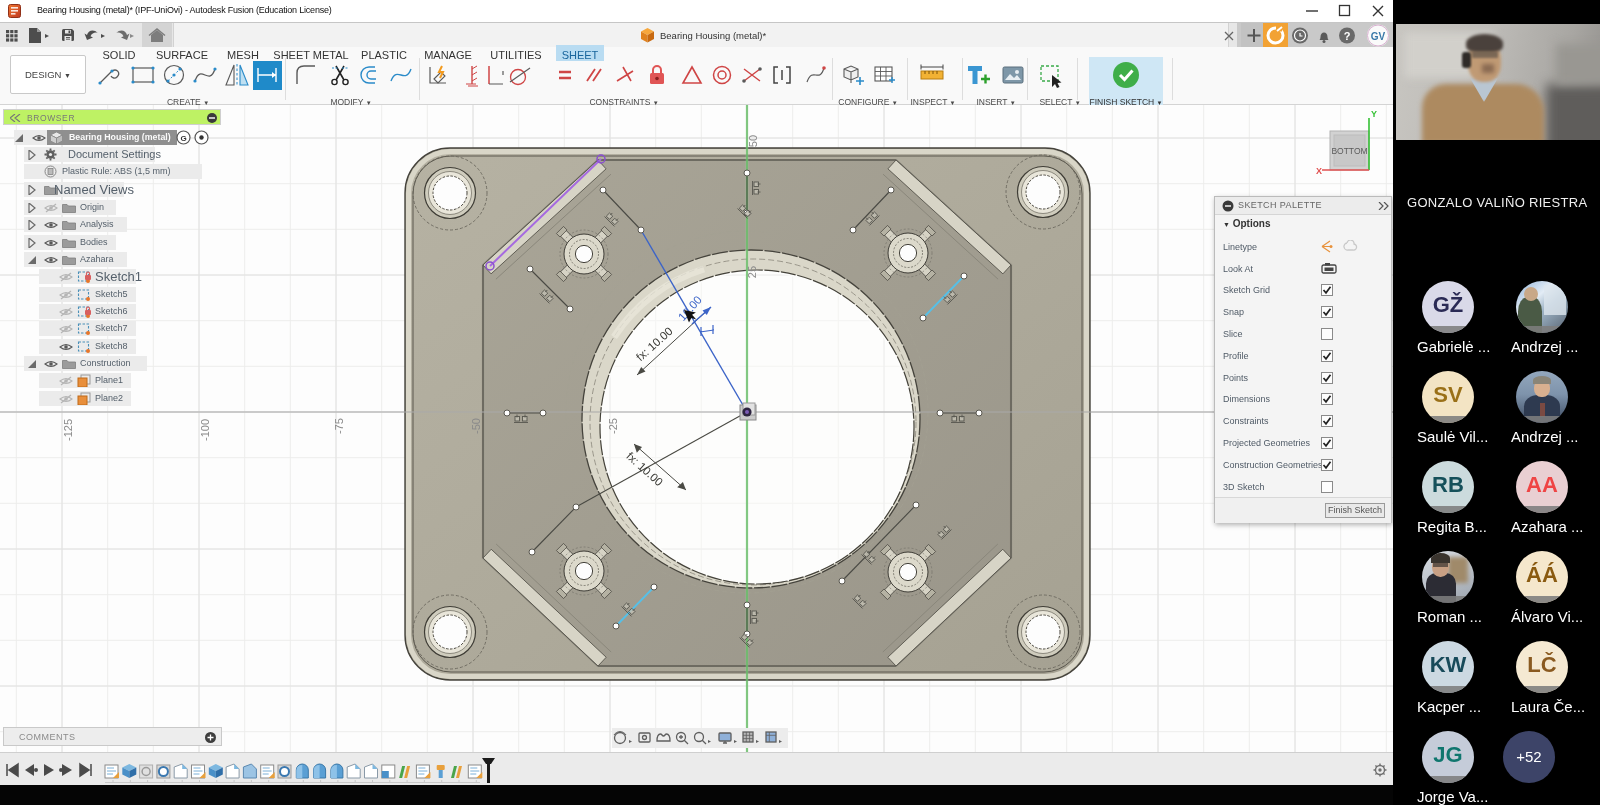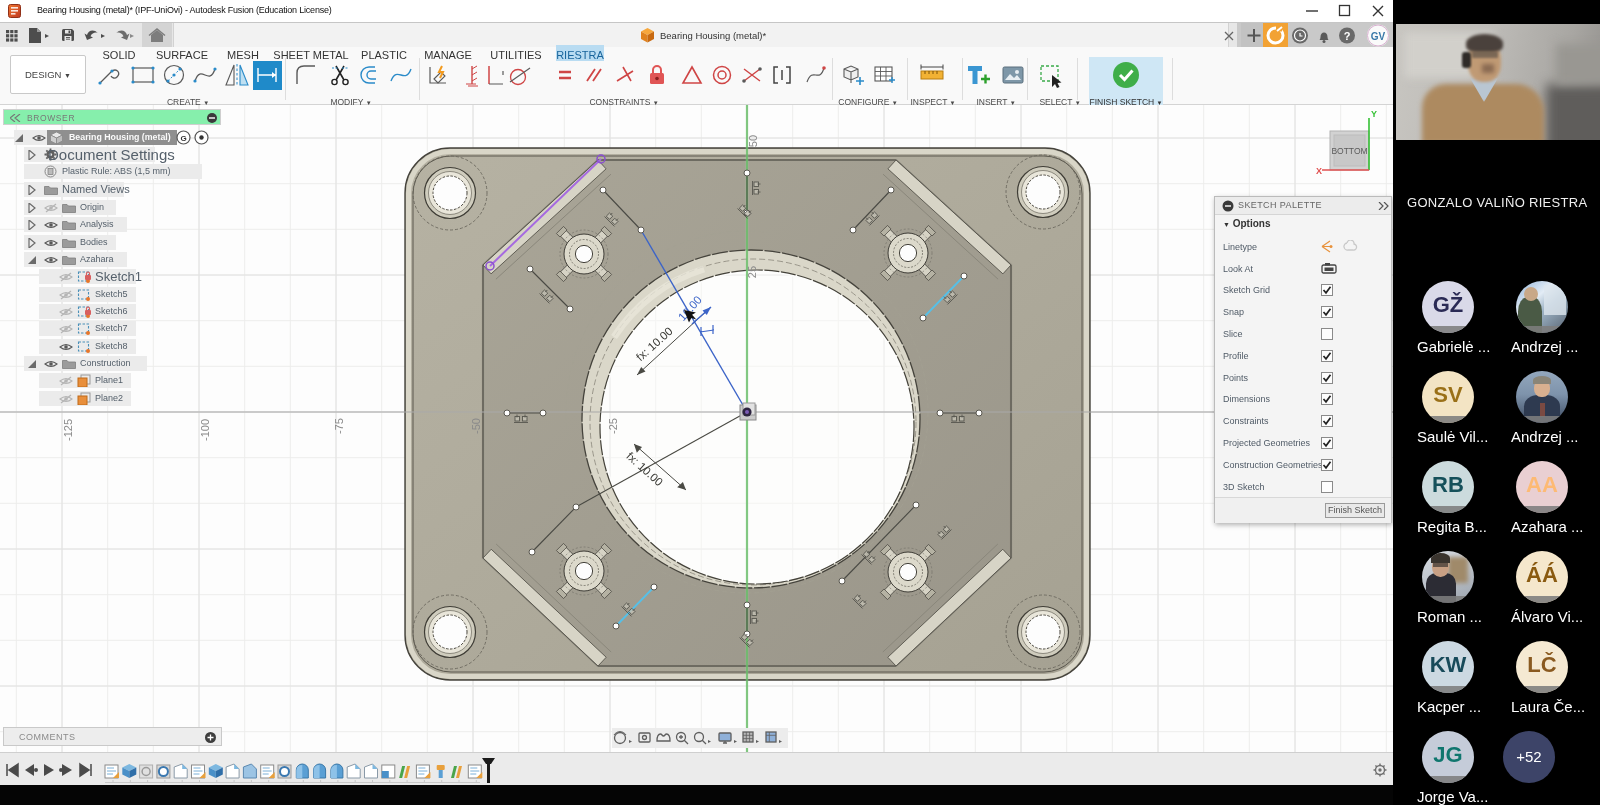--- a/index.html
+++ b/index.html
@@ -123,21 +123,21 @@
 <div id="ribbon">
 <div class="abs" style="left:10px;top:8px;width:76px;height:39px;background:#fff;border:1px solid #c9c9c9;border-radius:2px;box-sizing:border-box;font-size:9.5px;color:#444;text-align:center;line-height:37px">DESIGN <span style="font-size:7px">▼</span></div>
 <div class="rtab" style="left:119px">SOLID</div>
 <div class="rtab" style="left:182px">SURFACE</div>
 <div class="rtab" style="left:243px">MESH</div>
 <div class="rtab" style="left:311px">SHEET METAL</div>
 <div class="rtab" style="left:384px">PLASTIC</div>
 <div class="rtab" style="left:448px">MANAGE</div>
 <div class="rtab" style="left:516px">UTILITIES</div>
 <div class="abs" style="left:556px;top:-2px;width:48px;height:16px;background:#b9dcf2"></div>
-<div class="rtab" style="left:580px;color:#19659c">RIESTRA</div>
+<div class="rtab" style="left:580px;color:#19659c">SHEET</div>
 <div class="rlabel" style="left:188px">CREATE <span style="font-size:6px">▼</span></div>
 <div class="rlabel" style="left:351px">MODIFY <span style="font-size:6px">▼</span></div>
 <div class="rlabel" style="left:624px">CONSTRAINTS <span style="font-size:6px">▼</span></div>
 <div class="rlabel" style="left:868px">CONFIGURE <span style="font-size:6px">▼</span></div>
 <div class="rlabel" style="left:933px">INSPECT <span style="font-size:6px">▼</span></div>
 <div class="rlabel" style="left:996px">INSERT <span style="font-size:6px">▼</span></div>
 <div class="rlabel" style="left:1060px">SELECT <span style="font-size:6px">▼</span></div>
 <div class="divider" style="left:285px"></div>
 <div class="divider" style="left:419px"></div>
 <div class="divider" style="left:832px"></div>
@@ -676,21 +676,21 @@
         <path d="M734 740 l3 1.5 -3 1.5 z" fill="#5f5f5f" stroke="none"></path>
         <rect x="743" y="732" width="10" height="10" fill="#b8b8b8"></rect>
         <path d="M743 735.3 h10 M743 738.6 h10 M746.3 732 v10 M749.6 732 v10" stroke-width=".8"></path>
         <path d="M756 740 l3 1.5 -3 1.5 z" fill="#5f5f5f" stroke="none"></path>
         <rect x="766" y="732" width="10" height="10" fill="#8fb0d8"></rect>
         <path d="M769.3 732 v10 M766 735.3 h10" stroke-width=".8"></path>
         <path d="M779 740 l3 1.5 -3 1.5 z" fill="#5f5f5f" stroke="none"></path>
       </g>
 </svg>
 <div id="browser">
-<div class="abs" style="left:3px;top:4px;width:218px;height:16px;background:#86efac;border:1px solid #cfcfcf;box-sizing:border-box">
+<div class="abs" style="left:3px;top:4px;width:218px;height:16px;background:#bef264;border:1px solid #cfcfcf;box-sizing:border-box">
         <svg class="abs" style="left:6px;top:4px" width="12" height="8">
           <path d="M5 0 L0 4 L5 8 M10 0 L5 4 L10 8" fill="none" stroke="#777" stroke-width="1.2"></path>
         </svg>
         <div class="abs" style="left:23px;top:3px;font-size:8.5px;color:#787878;letter-spacing:.6px">BROWSER</div>
         <svg class="abs" style="left:202px;top:2px" width="12" height="12">
           <circle cx="6" cy="6" r="5" fill="#3a3a3a"></circle>
           <rect x="3" y="5.3" width="6" height="1.4" fill="#fff"></rect>
         </svg>
       </div>
 <div class="pill" style="left:14px;top:25px;width:36px"></div>
@@ -722,35 +722,35 @@
       </svg>
       <svg class="abs" style="left:44px;top:42.8px" width="13" height="13">
         <g fill="#5f5f5f">
           <circle cx="6.5" cy="6.5" r="4.2"></circle>
           <g stroke="#5f5f5f" stroke-width="1.8">
             <path d="M6.5 0.5 v2 M6.5 10.5 v2 M0.5 6.5 h2 M10.5 6.5 h2 M2.3 2.3 l1.4 1.4 M9.3 9.3 l1.4 1.4 M10.7 2.3 l-1.4 1.4 M3.7 9.3 l-1.4 1.4"></path>
           </g>
           <circle cx="6.5" cy="6.5" r="1.6" fill="#eee"></circle>
         </g>
       </svg>
-      <div class="abs" style="left:48px;top:41.8px;font-size:15px;line-height:15px;color:#55606b;white-space:nowrap">Document Settings</div>
+      <div class="abs" style="left:68px;top:41.8px;font-size:11px;line-height:15px;color:#55606b;white-space:nowrap">Document Settings</div>
 <div class="pill" style="left:24px;top:59.4px;width:178.2px"></div>
       <svg class="abs" style="left:44px;top:60.4px" width="14" height="13">
         <circle cx="6.5" cy="6.5" r="5.5" fill="none" stroke="#888" stroke-width="1"></circle>
         <rect x="4" y="3.5" width="5" height="6" fill="#bbb" stroke="#777" stroke-width=".7"></rect>
       </svg>
       <div class="abs" style="left:62px;top:59.4px;font-size:9px;line-height:15px;color:#55606b;white-space:nowrap">Plastic Rule: ABS (1,5 mm)</div>
 <div class="pill" style="left:24px;top:77px;width:100.2px"></div>
       <svg class="abs" style="left:27px;top:80px" width="10" height="10">
         <path d="M2 0 L8 5 L2 10 Z" fill="none" stroke="#6a6a6a" stroke-width="1.2"></path>
       </svg>
       <svg class="abs" style="left:44px;top:79px" width="14" height="11">
         <path d="M0.5 2.5 h4.5 l1.5 1.5 h7 v6.5 h-13 z" fill="#9b9b9b" stroke="#7e7e7e" stroke-width=".8"></path>
       </svg>
-      <div class="abs" style="left:62px;top:77px;font-size:11px;line-height:15px;color:#55606b;white-space:nowrap">Named Views</div>
+      <div class="abs" style="left:54px;top:77px;font-size:13px;line-height:15px;color:#55606b;white-space:nowrap">Named Views</div>
 <div class="pill" style="left:24px;top:94.7px;width:92.2px"></div>
       <svg class="abs" style="left:27px;top:97.7px" width="10" height="10">
         <path d="M2 0 L8 5 L2 10 Z" fill="none" stroke="#6a6a6a" stroke-width="1.2"></path>
       </svg>
       <svg class="abs" style="left:44px;top:97.7px" width="14" height="10">
         <path d="M1 5 Q7 0.2 13 5 Q7 9.8 1 5 Z" fill="none" stroke="#b5b5b5" stroke-width="1.1"></path>
         <circle cx="7" cy="5" r="1.8" fill="#b5b5b5"></circle>
         <path d="M2 9 L12 1" stroke="#b5b5b5" stroke-width="1.2"></path>
       </svg>
       <svg class="abs" style="left:62px;top:96.7px" width="14" height="11">
@@ -1180,21 +1180,21 @@
     </div>
 <div class="avlabel" style="left:118px;top:428px">Andrzej ...</div>
 <div class="av" style="left:29px;top:461px">
       <div class="abs" style="left:0;top:0;width:52px;height:52px;background:#ccdbdd"></div>
       <div class="ini" style="color:#15505a">RB</div>
       <div class="band"></div>
     </div>
 <div class="avlabel" style="left:24px;top:518px">Regita B...</div>
 <div class="av" style="left:123px;top:461px">
       <div class="abs" style="left:0;top:0;width:52px;height:52px;background:#e9cfd2"></div>
-      <div class="ini" style="color:#fdba74">AA</div>
+      <div class="ini" style="color:#ef4444">AA</div>
       <div class="band"></div>
     </div>
 <div class="avlabel" style="left:118px;top:518px">Azahara ...</div>
 <div class="av" style="left:29px;top:551px">
       <div class="abs" style="left:0;top:0;width:52px;height:52px;background:linear-gradient(160deg,#d8dce2 0%,#c2c8d0 40%,#9aa2ac 100%)"></div>
       <div class="abs" style="left:26px;top:6px;width:20px;height:26px;background:#a08a6a;filter:blur(2px)"></div>
       <div class="abs" style="left:4px;top:22px;width:30px;height:30px;background:#2c2c34;border-radius:35% 35% 0 0"></div>
       <div class="abs" style="left:10px;top:6px;width:17px;height:20px;background:#c8a084;border-radius:48%"></div>
       <div class="abs" style="left:9px;top:2px;width:19px;height:10px;background:#3a342e;border-radius:50% 50% 0 0"></div>
       <div class="abs" style="left:11px;top:12px;width:15px;height:4px;background:#222;opacity:.6"></div>

